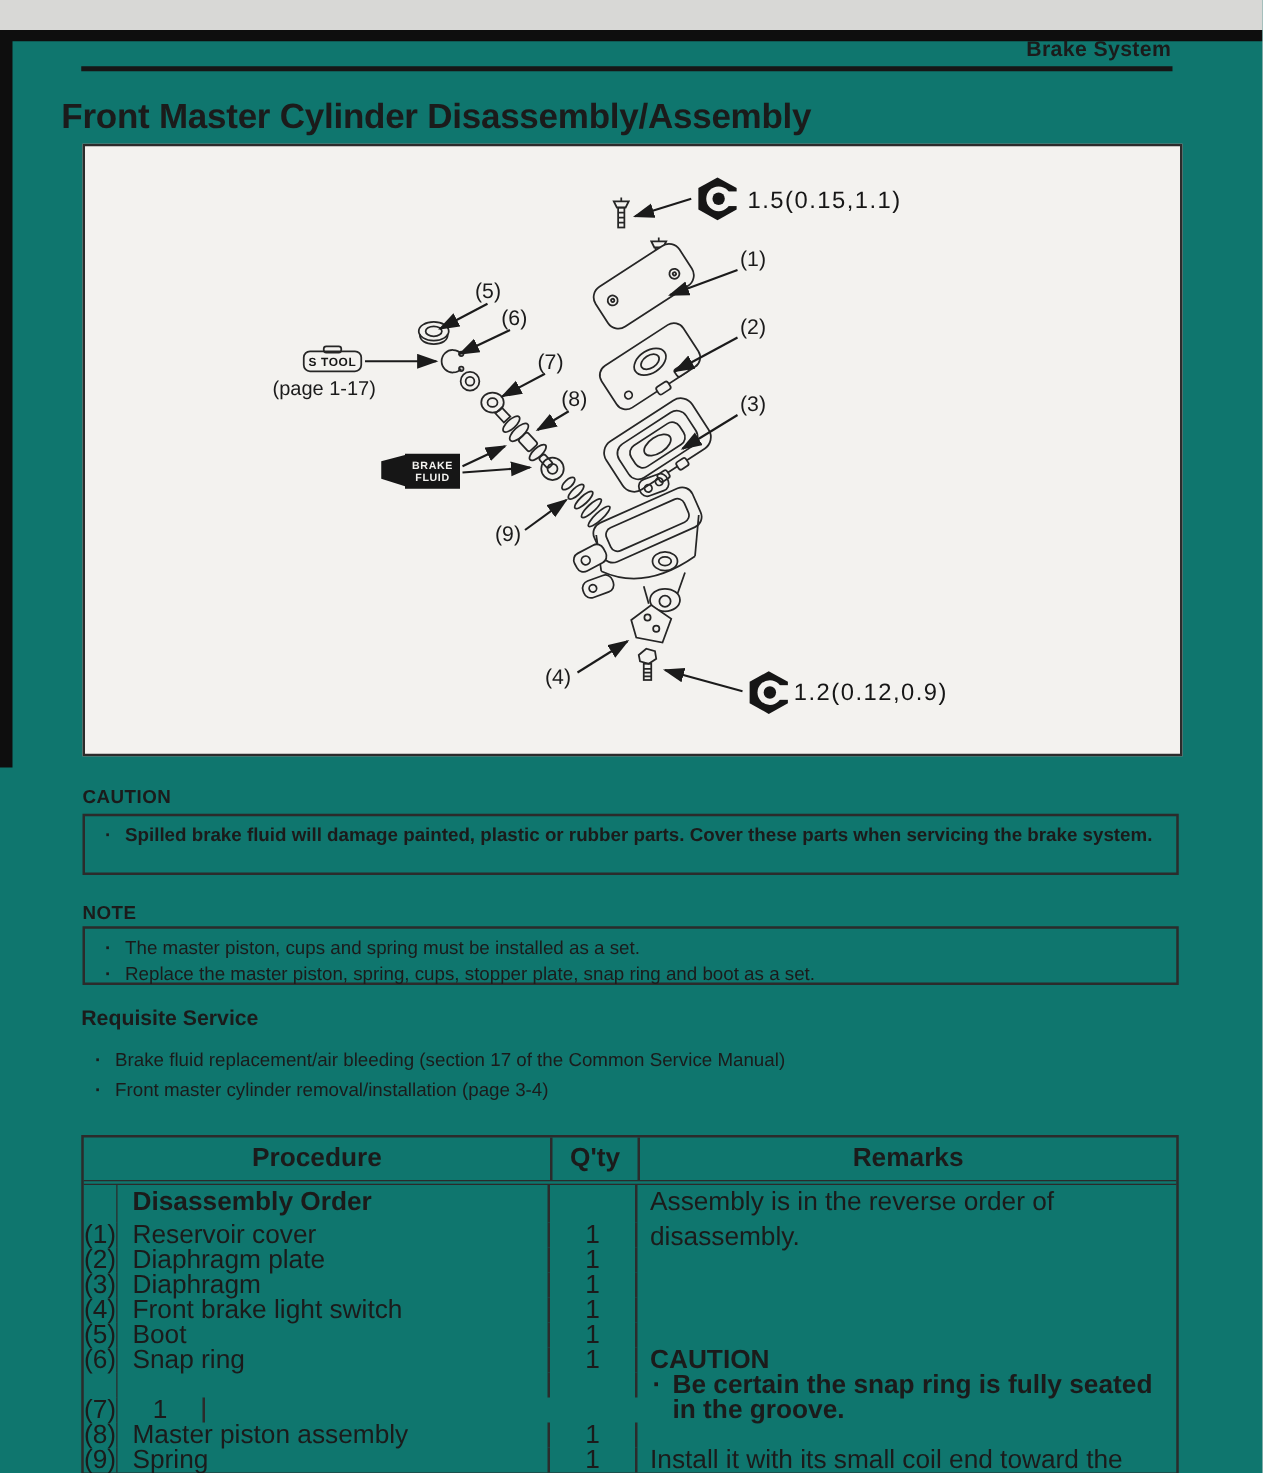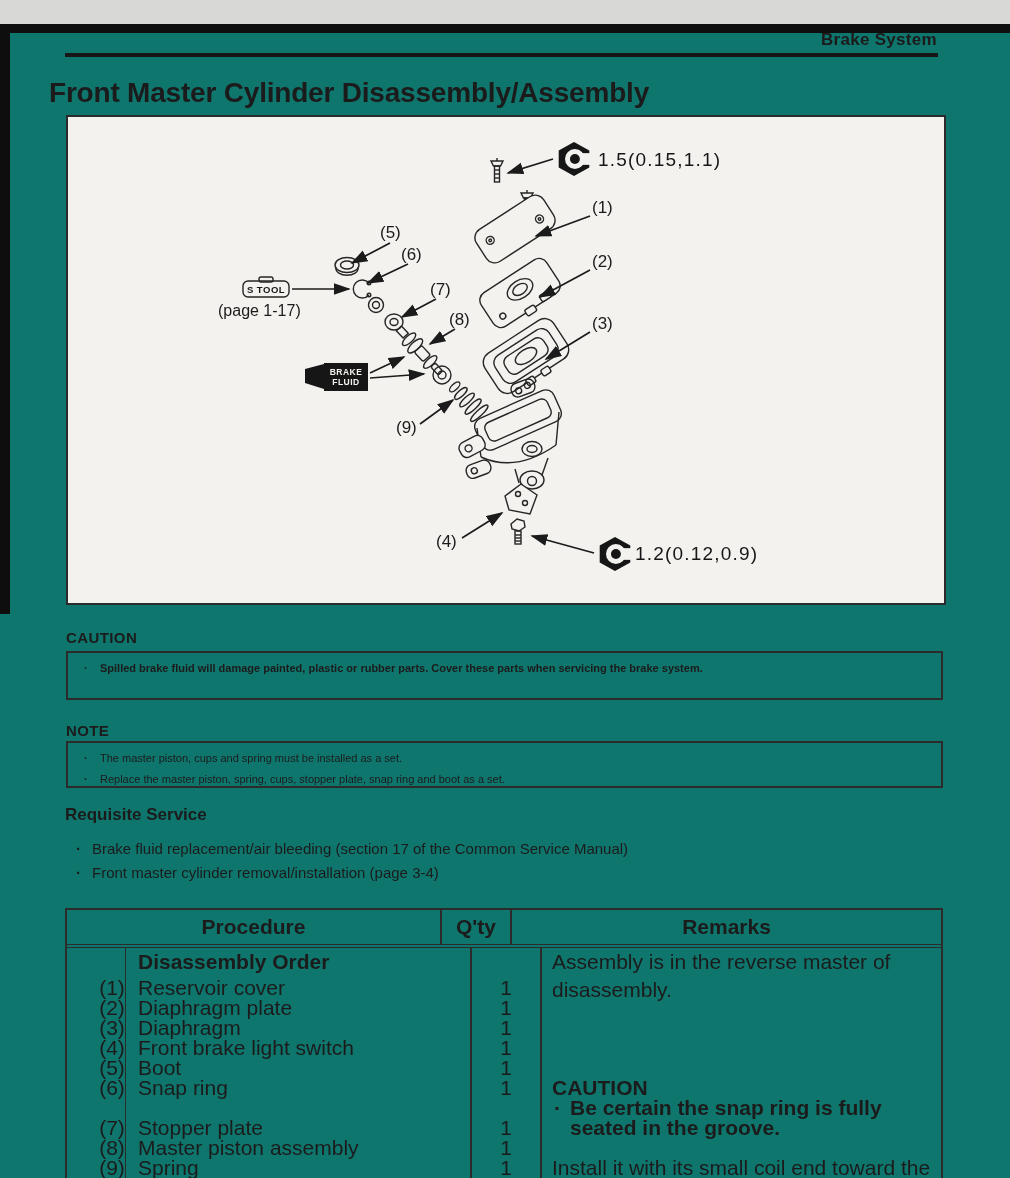--- a/index.html
+++ b/index.html
@@ -18,36 +18,36 @@
   .lnf{stroke:#262626;stroke-width:1.4;fill:#f3f2ef;}
   .arrow{stroke:#1b1b1b;stroke-width:1.7;}
   .lbl{font-family:"Liberation Sans",sans-serif;font-size:17px;fill:#1b1b1b;}
   .torq{font-family:"Liberation Sans",sans-serif;font-size:19px;letter-spacing:1.2px;fill:#161616;}
   .small{font-family:"Liberation Sans",sans-serif;font-size:16px;fill:#1b1b1b;}
   .tool-t{font-family:"Liberation Sans",sans-serif;font-size:9.5px;font-weight:bold;letter-spacing:.5px;fill:#161616;}
   .bf-t{font-family:"Liberation Sans",sans-serif;font-size:8.5px;font-weight:bold;letter-spacing:.5px;fill:#f3f2ef;}
 
   .sec-head{position:absolute;left:66px;font-size:15px;font-weight:bold;letter-spacing:.4px;}
   .warn-box{position:absolute;left:66px;width:877px;border:2px solid #2b2b2b;
-            font-size:11px;line-height:21px;padding:5px 10px 4px 10px;box-sizing:border-box;}
+            font-size:15px;line-height:21px;padding:5px 10px 4px 10px;box-sizing:border-box;}
   .warn-box.bold{font-weight:bold;}
   .b-item{position:relative;padding-left:22px;}
   .b-item::before{content:"·";position:absolute;left:6px;font-weight:bold;}
   .caution-text{text-align:justify;}
   .req-head{position:absolute;left:65px;top:781px;font-size:17px;font-weight:bold;}
   .req-list{position:absolute;left:70px;top:813px;font-size:15px;line-height:24px;}
 
   .ptable{position:absolute;left:65px;top:884px;width:878px;height:272px;
           border:2px solid #2b2b2b;box-sizing:border-box;font-size:21px;}
   .thead{display:flex;height:34px;line-height:34px;font-weight:bold;
          border-bottom:4px double #2b2b2b;}
   .th-proc{width:373px;text-align:center;box-sizing:border-box;}
   .th-qty{width:70px;text-align:center;border-left:2px solid #2b2b2b;box-sizing:border-box;}
   .th-rem{flex:1;text-align:center;border-left:2px solid #2b2b2b;box-sizing:border-box;}
-  .trow{display:flex;height:20px;line-height:20px;padding-left:32px;}
+  .trow{display:flex;height:20px;line-height:20px;}
   .trow.first{height:30px;line-height:28px;}
   .c-num{width:27px;text-align:center;border-right:1px solid #2b2b2b;box-sizing:border-box;}
   .c-name{width:346px;padding-left:12px;border-right:2px solid #2b2b2b;box-sizing:border-box;}
   .c-qty{width:70px;text-align:center;border-right:2px solid #2b2b2b;box-sizing:border-box;}
   .c-rem{flex:1;padding-left:10px;box-sizing:border-box;}
   .bold{font-weight:bold;}
   .rem-bullet{position:relative;padding-left:28px;}
   .rem-bullet::before{content:"·";position:absolute;left:12px;font-weight:bold;}
 </style>
 </head>
@@ -274,21 +274,21 @@
     <div class="thead">
       <div class="th-proc">Procedure</div>
       <div class="th-qty">Q'ty</div>
       <div class="th-rem">Remarks</div>
     </div>
 
     <div class="trow first">
       <div class="c-num"></div>
       <div class="c-name bold">Disassembly Order</div>
       <div class="c-qty"></div>
-      <div class="c-rem">Assembly is in the reverse master of disassembly.</div>
+      <div class="c-rem">Assembly is in the reverse order of disassembly.</div>
     </div>
     <div class="trow">
       <div class="c-num">(1)</div>
       <div class="c-name">Reservoir cover</div>
       <div class="c-qty">1</div>
       <div class="c-rem"></div>
     </div>
     <div class="trow">
       <div class="c-num">(2)</div>
       <div class="c-name">Diaphragm plate</div>
@@ -320,21 +320,20 @@
       <div class="c-rem bold">CAUTION</div>
     </div>
     <div class="trow">
       <div class="c-num"></div>
       <div class="c-name"></div>
       <div class="c-qty"></div>
       <div class="c-rem rem-bullet bold">Be certain the snap ring is fully seated in the groove.</div>
     </div>
     <div class="trow">
       <div class="c-num">(7)</div>
-      <div class="c-name">Stopper plate</div>
       <div class="c-qty">1</div>
       <div class="c-rem"></div>
     </div>
     <div class="trow">
       <div class="c-num">(8)</div>
       <div class="c-name">Master piston assembly</div>
       <div class="c-qty">1</div>
       <div class="c-rem"></div>
     </div>
     <div class="trow">

